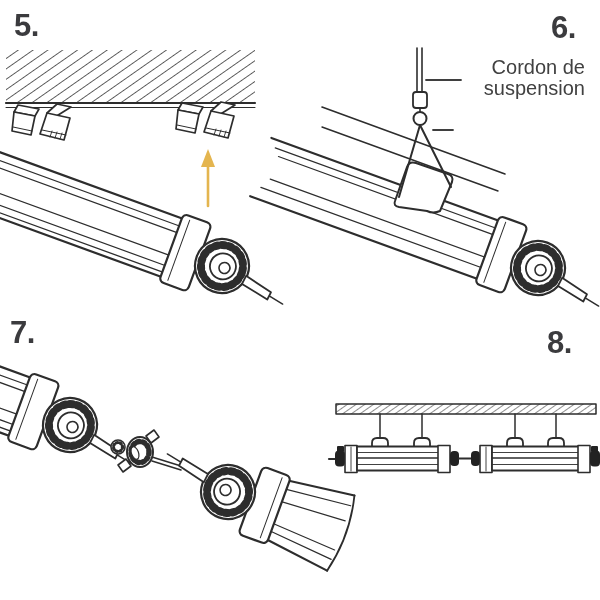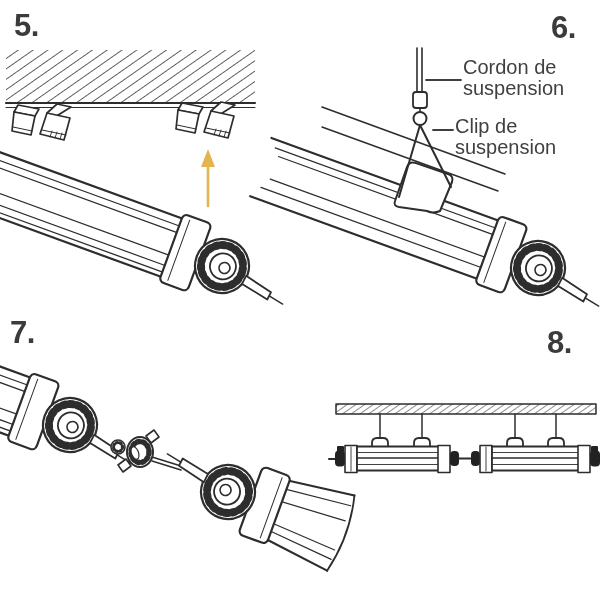--- a/index.html
+++ b/index.html
@@ -6,21 +6,21 @@
   .sheet{
     position:relative;width:600px;height:600px;background:#ffffff;overflow:hidden;
     font-family:"Liberation Sans", sans-serif;
   }
   .sheet svg{position:absolute;left:0;top:0;}
   .step-number{
     position:absolute;font-size:31px;font-weight:800;color:#3b3b3e;letter-spacing:-0.5px;
     line-height:1;
   }
   .annotation{
-    position:absolute;font-size:20px;line-height:21px;color:#414141;text-align:left;
+    position:absolute;font-size:20px;line-height:21px;color:#414141;text-align:right;
   }
   #num5{left:14px;top:10px;}
   #num6{left:551px;top:12px;}
   #num7{left:10px;top:317px;}
   #num8{left:547px;top:327px;}
   #label-cordon{left:463px;top:57px;width:122px;}
   #label-clip{left:455px;top:116px;width:122px;}
 </style>
 </head>
 <body>
@@ -216,14 +216,13 @@
       </g>
     </g>
   </svg>
 
   <div class="step-number" id="num5">5.</div>
   <div class="step-number" id="num6">6.</div>
   <div class="step-number" id="num7">7.</div>
   <div class="step-number" id="num8">8.</div>
 
   <div class="annotation" id="label-cordon">Cordon de suspension</div>
-  <div class="annotation" id="label-clip">Clip de suspension</div>
 </div>
 
 </body></html>

